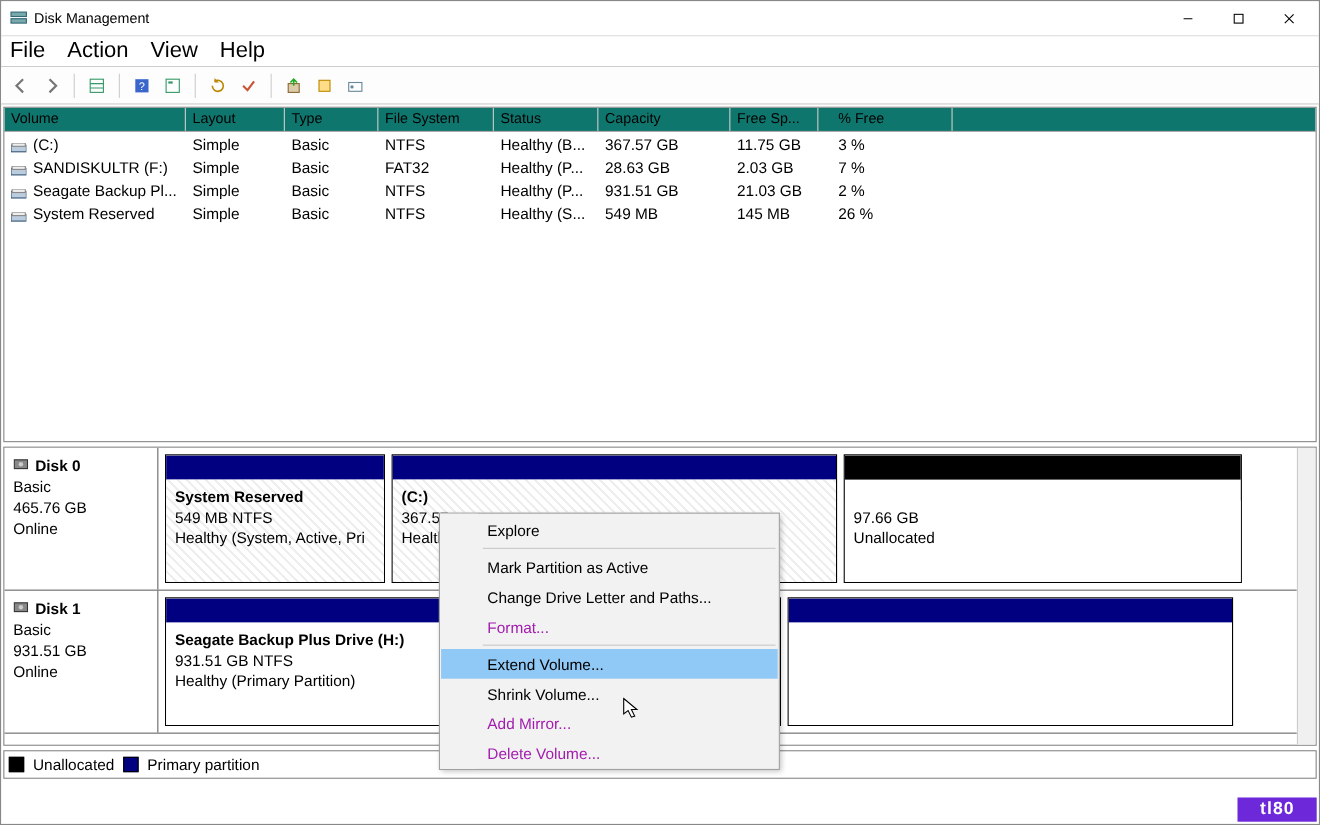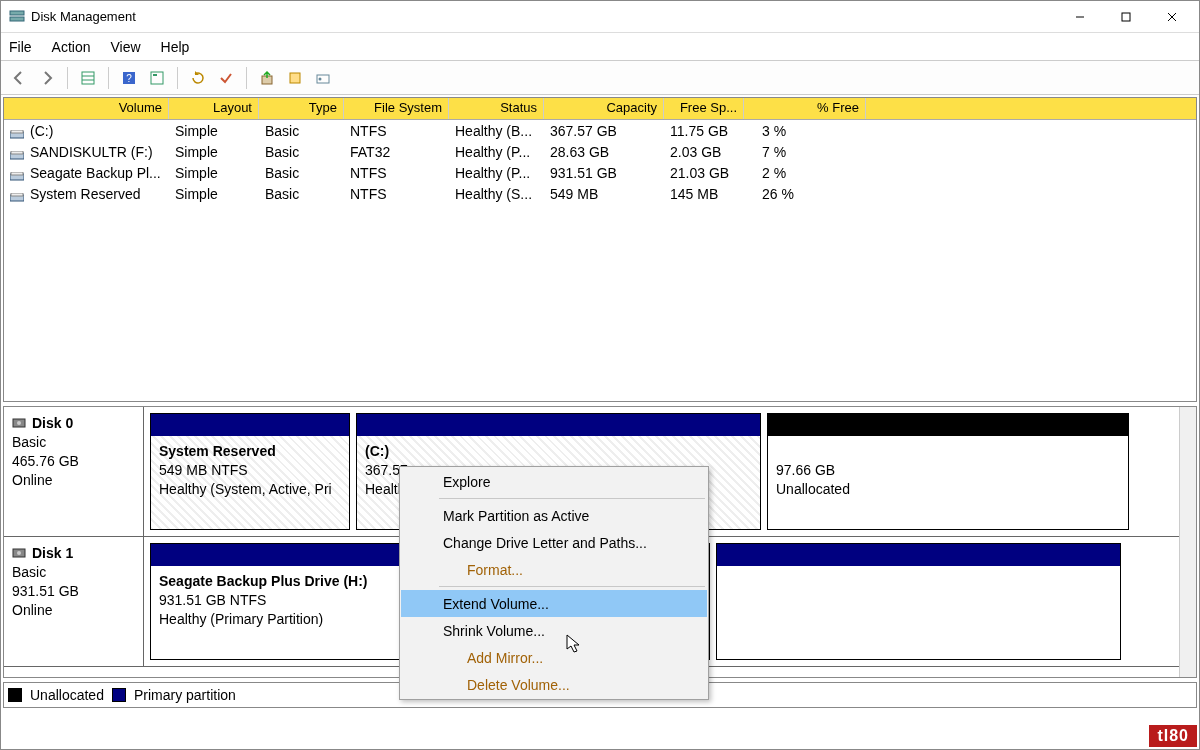--- a/index.html
+++ b/index.html
@@ -10,31 +10,31 @@
   .titlebar { height:32px; display:flex; align-items:center; padding:0 4px; border-bottom:1px solid #ddd; }
   .app-icon { width:16px; height:16px; margin:0 6px 0 4px; display:inline-block; }
   .app-icon svg { width:16px; height:16px; }
   .title-text { font-size:13px; flex:0 0 auto; }
   .titlebar-spacer { flex:1; }
   .winbtn { width:46px; height:32px; display:flex; align-items:center; justify-content:center; font-family:inherit; font-size:11px; color:#000; }
   .winbtn svg { width:10px; height:10px; }
 
   
   .menubar { height:28px; display:flex; align-items:center; padding:0 8px; border-bottom:1px solid #ccc; gap:20px; }
-  .menu-item { font-size:14px; }
+  .menu-item { font-size:20px; }
 
   
   .toolbar { height:34px; display:flex; align-items:center; padding:0 6px; border-bottom:1px solid #ccc; gap:4px; background:#fdfdfd; }
   .tbtn { width:24px; height:24px; display:flex; align-items:center; justify-content:center; border:1px solid transparent; }
   .tbtn svg { width:16px; height:16px; }
   .tsep { width:1px; height:22px; background:#ccc; margin:0 4px; }
 
   
   .voltable { border:1px solid #888; margin:2px 2px 0 2px; height:305px; overflow:hidden; background:#fff; }
-  .thead { display:flex; height:22px; background:#fde047; border-bottom:1px solid #aaa; user-select:none;text-align:right; }
+  .thead { display:flex; height:22px; background:#0f766e; border-bottom:1px solid #aaa; user-select:none; }
   .th { padding:2px 6px; font-size:13px; border-right:1px solid #ccc; white-space:nowrap; overflow:hidden; text-overflow:ellipsis; }
   .col-vol { width:165px; }
   .col-layout { width:90px; }
   .col-type { width:85px; }
   .col-fs { width:105px; }
   .col-status { width:95px; }
   .col-cap { width:120px; }
   .col-free { width:80px; }
   .col-pct { width:110px;margin-left:12px; }
   .tbody .trow { display:flex; height:21px; align-items:center; font-size:14px; }
@@ -42,21 +42,21 @@
   .vol-ico { width:14px; height:10px; display:inline-block; margin-right:6px; vertical-align:middle; }
   .vol-ico svg { width:14px; height:10px; }
 
   
   .diskmap { border:1px solid #888; margin:4px 2px 0 2px; height:272px; overflow:hidden; position:relative; background:#fff; display:flex; }
   .diskmap-inner { flex:1; overflow:hidden; }
   .scrollbar { width:17px; background:#f0f0f0; border-left:1px solid #ccc; }
 
   .diskrow { display:flex; border-bottom:1px solid #666; min-height:130px; }
   .diskinfo { width:140px; padding:8px 8px; border-right:1px solid #666; }
-  .disklabel { display:flex; align-items:center; gap:6px; font-weight:700; font-size:14px; }
+  .disklabel { display:flex; gap:6px; font-weight:700; font-size:14px; }
   .disk-icon { width:14px; height:14px; display:inline-block; }
   .disk-icon svg { width:14px; height:14px; }
   .diskmeta { font-size:14px; line-height:1.35; margin-top:2px; }
 
   .parts { flex:1; display:flex; gap:6px; padding:6px; align-items:stretch; }
   .part { border:1px solid #000; position:relative; display:flex; flex-direction:column; overflow:hidden; }
   .part-top { height:22px; background:#000080; }
   .part-top.black { background:#000; }
   .part-body { padding:6px 8px; font-size:14px; line-height:1.35; background:repeating-linear-gradient(45deg, #eee 0, #eee 2px, #fff 2px, #fff 6px); flex:1; }
   .part-body.plain { background:#fff; }
@@ -65,28 +65,28 @@
   
   .legend { height:26px; margin:4px 2px 0 2px; display:flex; align-items:center; gap:8px; font-size:14px; padding:0 4px; border:1px solid #888; border-top:1px solid #888; }
   .swatch { width:14px; height:14px; border:1px solid #000; display:inline-block; }
   .swatch.black { background:#000; }
   .swatch.navy { background:#000080; }
 
   
   .ctx { position:absolute; left:398px; top:465px; width:310px; background:#f2f2f2; border:1px solid #a0a0a0; box-shadow:2px 2px 5px rgba(0,0,0,.25); padding:1px; z-index:50; font-size:14px; }
   .ctx-left { position:absolute; left:0; top:0; bottom:0; width:34px; background:#f2f2f2; }
   .ctx-item { height:27px; display:flex; align-items:center; padding-left:42px; position:relative; color:#000; }
-  .ctx-item.disabled { color:#a16207;margin-left:24px; }
+  .ctx-item.disabled { color:#a21caf; }
   .ctx-item.highlight { background:#90c8f6; }
   .ctx-sep { height:1px; background:#c8c8c8; margin:3px 2px 3px 38px; }
 
   .cursor { position:absolute; left:565px; top:633px; width:16px; height:20px; z-index:60; }
   .cursor svg { width:16px; height:20px; }
 
-  .watermark { position:absolute; right:2px; bottom:2px; background:#b91c1c; color:#fff; font-weight:700; font-size:16px; font-family:Arial, sans-serif; padding:2px 8px; letter-spacing:1px; }
+  .watermark { position:absolute; right:2px; bottom:2px; background:#6d28d9; color:#fff; font-weight:700; font-size:16px; font-family:Arial, sans-serif; padding:2px 20px; letter-spacing:1px; }
 </style>
 </head>
 <body>
 
 <div class="window">
 
   <div class="titlebar">
     <span class="app-icon">
       <svg viewBox="0 0 16 16">
           <rect x="1" y="2" width="14" height="4" fill="#7aa" stroke="#367"></rect>

